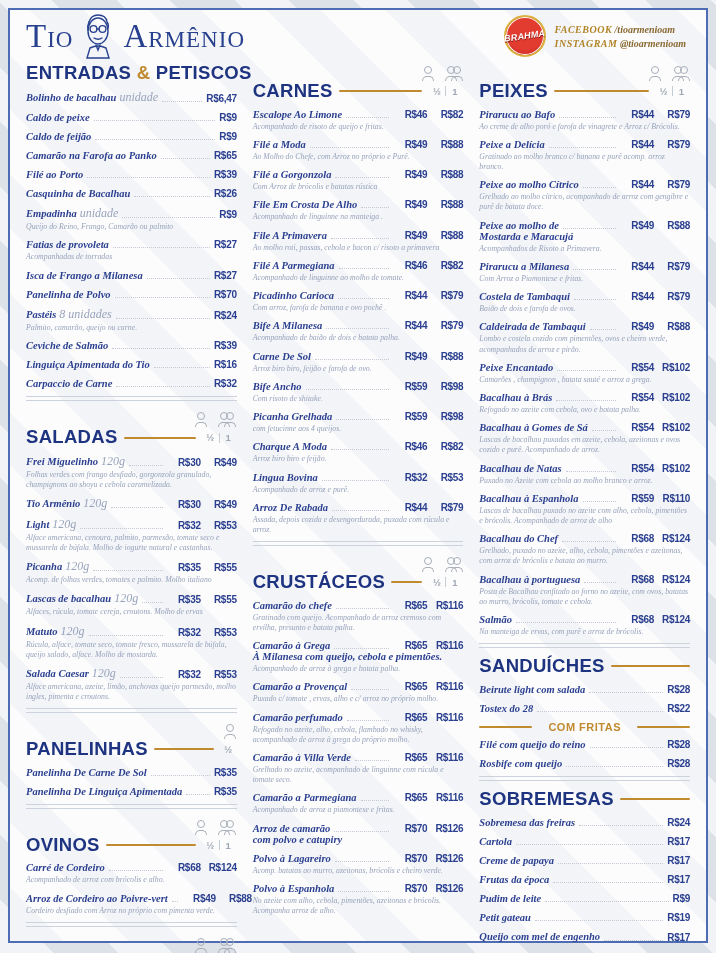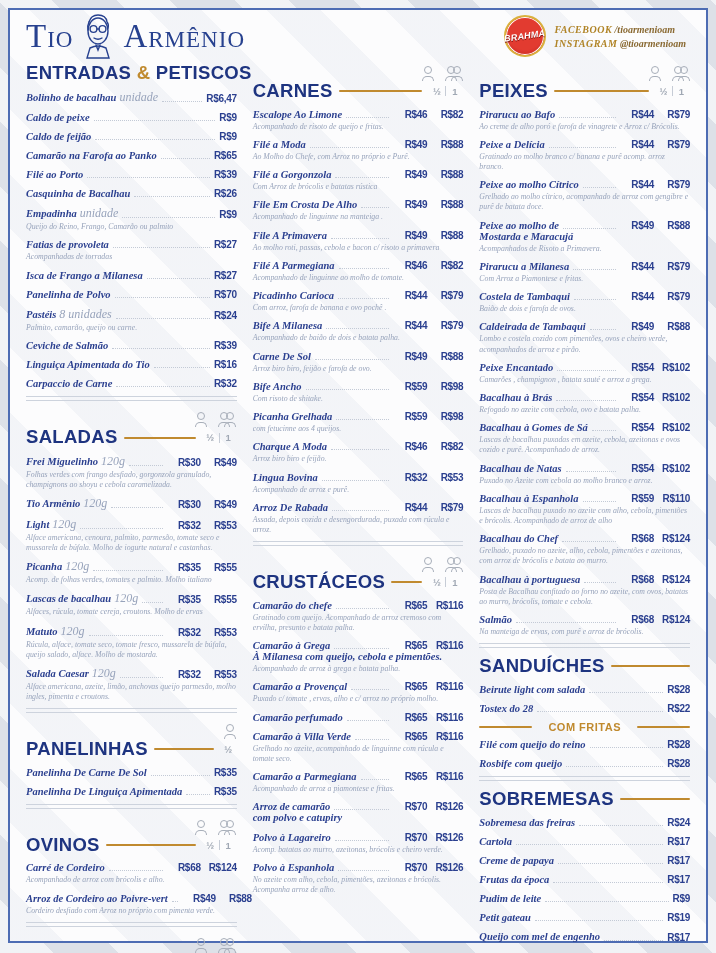--- a/index.html
+++ b/index.html
@@ -684,20 +684,21 @@
           </div>
           <div class="item">
             <div class="item-row">
               <span class="item-name">Camarão perfumado</span>
               <span class="leader"></span>
               <span class="prices">
                 <span class="price">R$65</span>
                 <span class="price">R$116</span>
               </span>
             </div>
+            <div class="item-desc">Refogado no azeite, alho, cebola, flambado no whisky, acompanhado de arroz à grega do próprio molho.</div>
           </div>
           <div class="item">
             <div class="item-row">
               <span class="item-name">Camarão à Villa Verde</span>
               <span class="leader"></span>
               <span class="prices">
                 <span class="price">R$65</span>
                 <span class="price">R$116</span>
               </span>
             </div>

